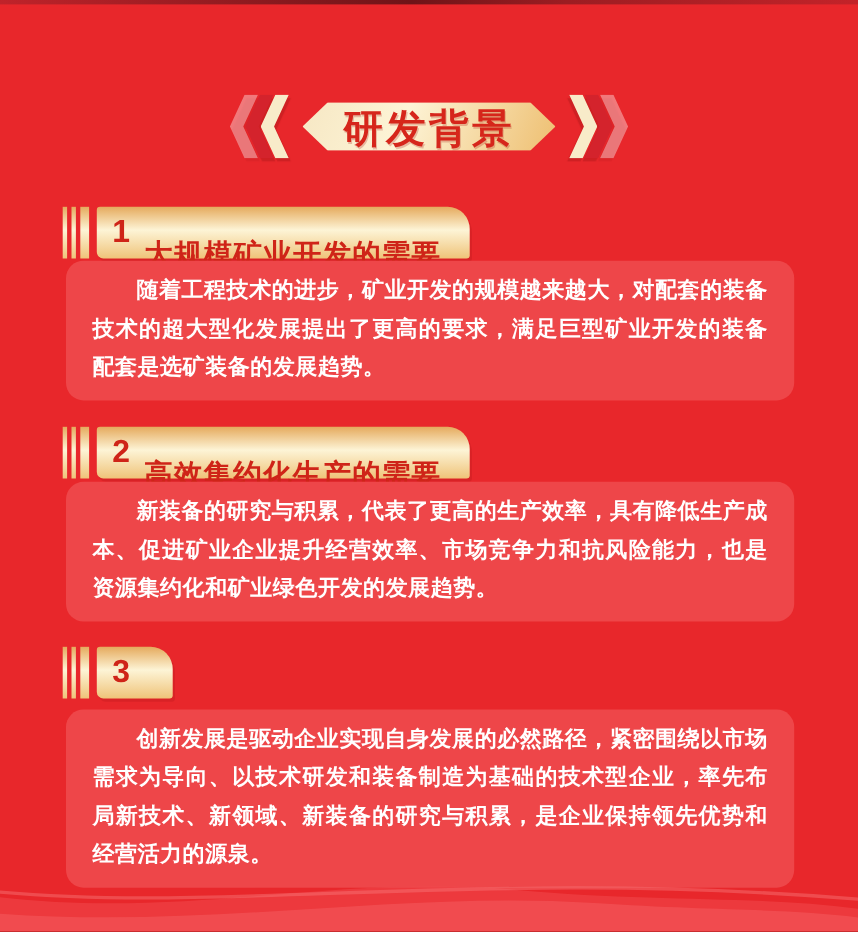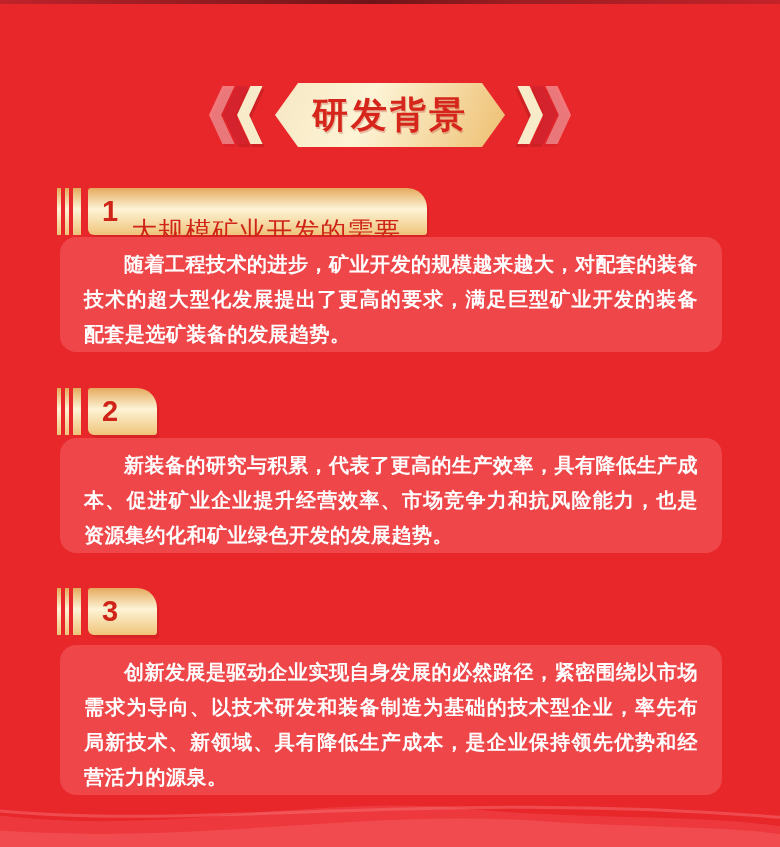--- a/index.html
+++ b/index.html
@@ -29,24 +29,24 @@
   }
   .chev-group.right{transform:scaleX(-1);}
   .chev{
     position:absolute;top:0;width:32px;height:58px;display:block;
     clip-path:polygon(42% 0, 80% 0, 38% 50%, 80% 100%, 42% 100%, 0 50%);
   }
   .chev.c1{left:0;background:rgba(255,255,255,.38);}
   .chev.c2{left:14px;background:var(--chevron-red,#d4232c);}
   .chev.c3{left:28px;background:var(--chevron-cream,#f8ebc9);}
   .banner-body{
-    width:230px;height:64px;margin:16px 6px;
+    width:230px;height:44px;margin:16px 6px;
     clip-path:polygon(0 50%, 10% 0, 90% 0, 100% 50%, 90% 100%, 10% 100%);
     background:linear-gradient(112deg,#f7e9c6 5%,var(--gold-light,#fdf4d6) 40%,var(--gold-deep,#efc379) 95%);
-    display:flex;align-items:center;justify-content:center;
+    display:flex;align-items:flex-start;justify-content:center;
   }
   .banner-title{
     font-size:36px;font-weight:bold;letter-spacing:3px;
     color:var(--title-red,#d6261b);
     text-shadow:1px 2px 0 rgba(170,25,18,.25);
     white-space:nowrap;
   }
   
   .sec-header{
     position:absolute;left:57px;height:47px;
@@ -63,29 +63,29 @@
     border-radius:3px 20px 3px 6px;
     display:flex;align-items:center;
     padding:0 26px 0 14px;
     box-shadow:2px 3px 0 rgba(150,15,18,.18);
   }
   .hdr-num{
     color:var(--header-red,#cf2418);font-weight:bold;font-size:29px;
     margin-right:13px;line-height:1;
   }
   .hdr-title{
-    color:var(--header-red,#cf2418);font-weight:normal;font-size:26px;
+    color:var(--header-red,#cf2418);font-weight:bold;font-size:26px;
     letter-spacing:1px;line-height:1;white-space:nowrap;margin-top:39px;
   }
   
   .panel{
     position:absolute;left:60px;width:662px;box-sizing:border-box;
     background:var(--panel,#ee4649);
     border-radius:16px;
-    padding:10px 24px 0 24px;
+    padding:10px 24px 12px 24px;
   }
   .panel p{
     margin:0;color:#ffffff;
     font-size:20px;line-height:35px;font-weight:bold;
     text-align:justify;text-indent:2em;letter-spacing:.5px;
   }
   .hdr-1{top:188px;} .panel-1{top:237px;}
   .hdr-2{top:388px;} .panel-2{top:438px;}
   .hdr-3{top:588px;} .panel-3{top:645px;}
   
@@ -130,38 +130,39 @@
   </div>
 
   <div class="sec-header hdr-2">
     <div class="bars">
         <i></i>
         <i></i>
         <i></i>
       </div>
     <div class="hdr-box">
       <span class="hdr-num">2</span>
+      <span class="hdr-title">高效集约化生产的需要</span>
     </div>
   </div>
   <div class="panel panel-2">
     <p>新装备的研究与积累，代表了更高的生产效率，具有降低生产成本、促进矿业企业提升经营效率、市场竞争力和抗风险能力，也是资源集约化和矿业绿色开发的发展趋势。</p>
   </div>
 
   <div class="sec-header hdr-3">
     <div class="bars">
         <i></i>
         <i></i>
         <i></i>
       </div>
     <div class="hdr-box">
       <span class="hdr-num">3</span>
     </div>
   </div>
   <div class="panel panel-3">
-    <p>创新发展是驱动企业实现自身发展的必然路径，紧密围绕以市场需求为导向、以技术研发和装备制造为基础的技术型企业，率先布局新技术、新领域、具有降低生产成本，是企业保持领先优势和经营活力的源泉。</p>
+    <p>创新发展是驱动企业实现自身发展的必然路径，紧密围绕以市场需求为导向、以技术研发和装备制造为基础的技术型企业，率先布局新技术、新领域、新装备的研究与积累，是企业保持领先优势和经营活力的源泉。</p>
   </div>
 
   <svg class="waves" width="780" height="62" viewBox="0 0 780 62" xmlns="http://www.w3.org/2000/svg">
     <path d="M-20 28 C 160 54 310 8 470 24 C 600 36 700 28 800 44 L 800 62 L -20 62 Z" fill="#f1484d" opacity="0.55"></path>
     <path d="M-20 44 C 180 62 360 24 540 36 C 660 44 730 40 800 52 L 800 62 L -20 62 Z" fill="#f4585c" opacity="0.6"></path>
     <path d="M-20 24 C 200 48 430 2 800 34" stroke="#f9777b" stroke-width="3" fill="none" opacity="0.45"></path>
   </svg>
 
 </div>
 

